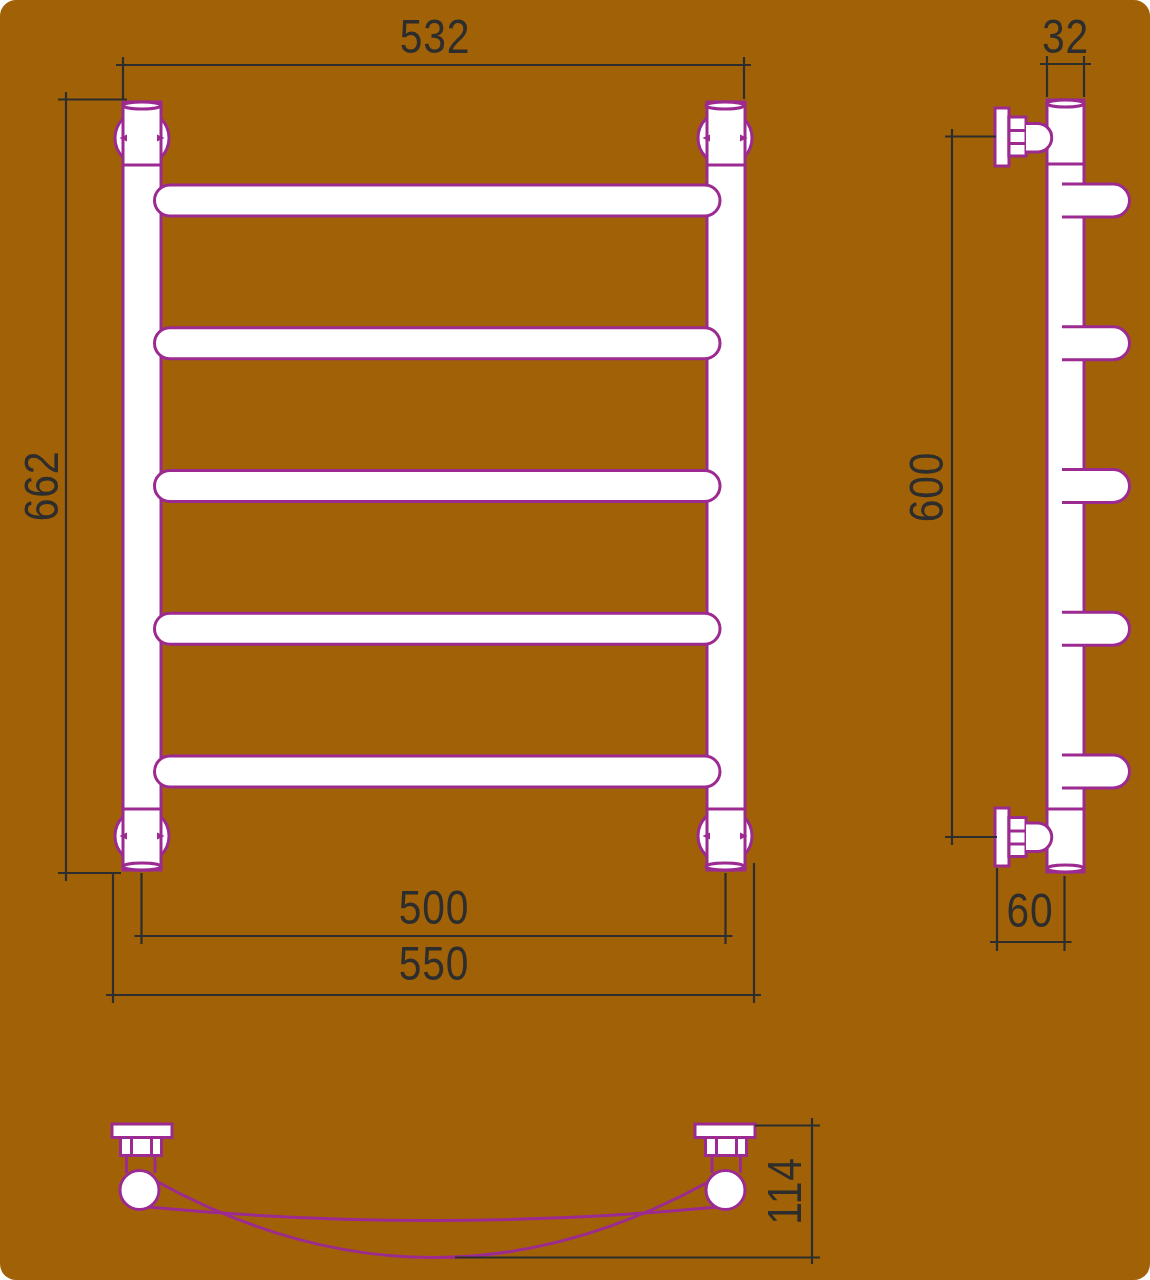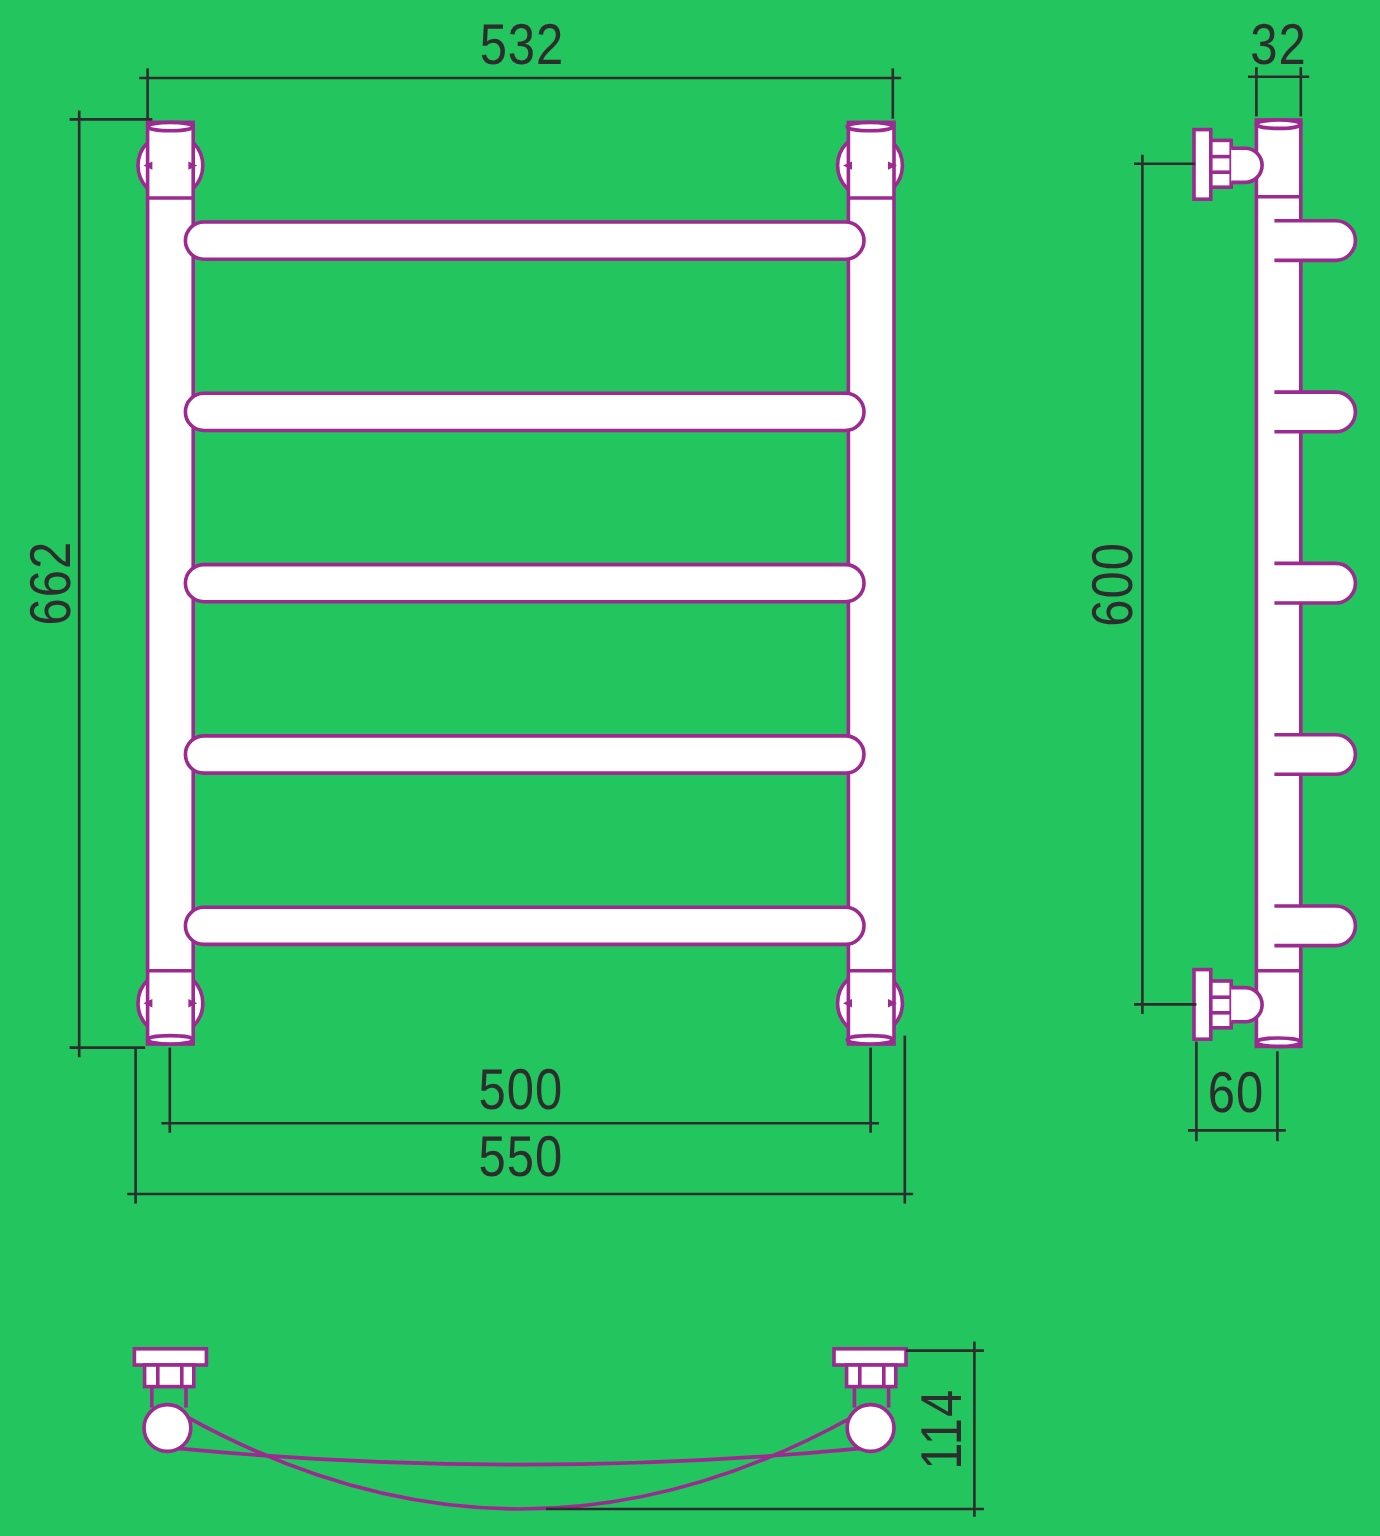--- a/index.html
+++ b/index.html
@@ -5,22 +5,23 @@
   html, body {
     margin: 0;
     padding: 0;
     background: #ffffff;
     font-family: "Liberation Sans", sans-serif;
   }
   .page {
     width: 1150px;
     height: 1280px;
     position: relative;
-    background: #22c55e;
+    background: #a16207;
     overflow: hidden;
+    border-radius: 16px;
   }
   svg { display: block; }
   .dim-text {
     font-family: "Liberation Sans", sans-serif;
     font-size: 48px;
     font-weight: 400;
     fill: #2d2d2d;
     letter-spacing: 1px;
   }
   .outline {

